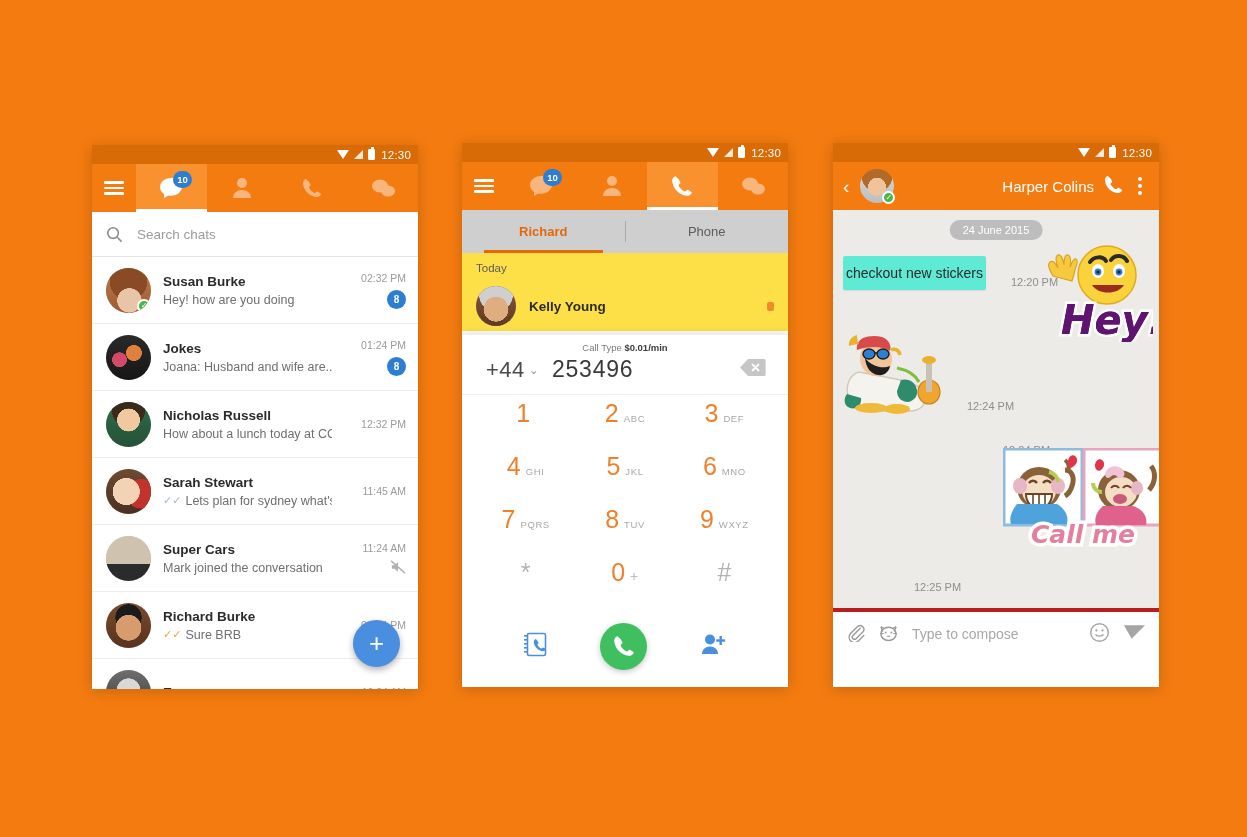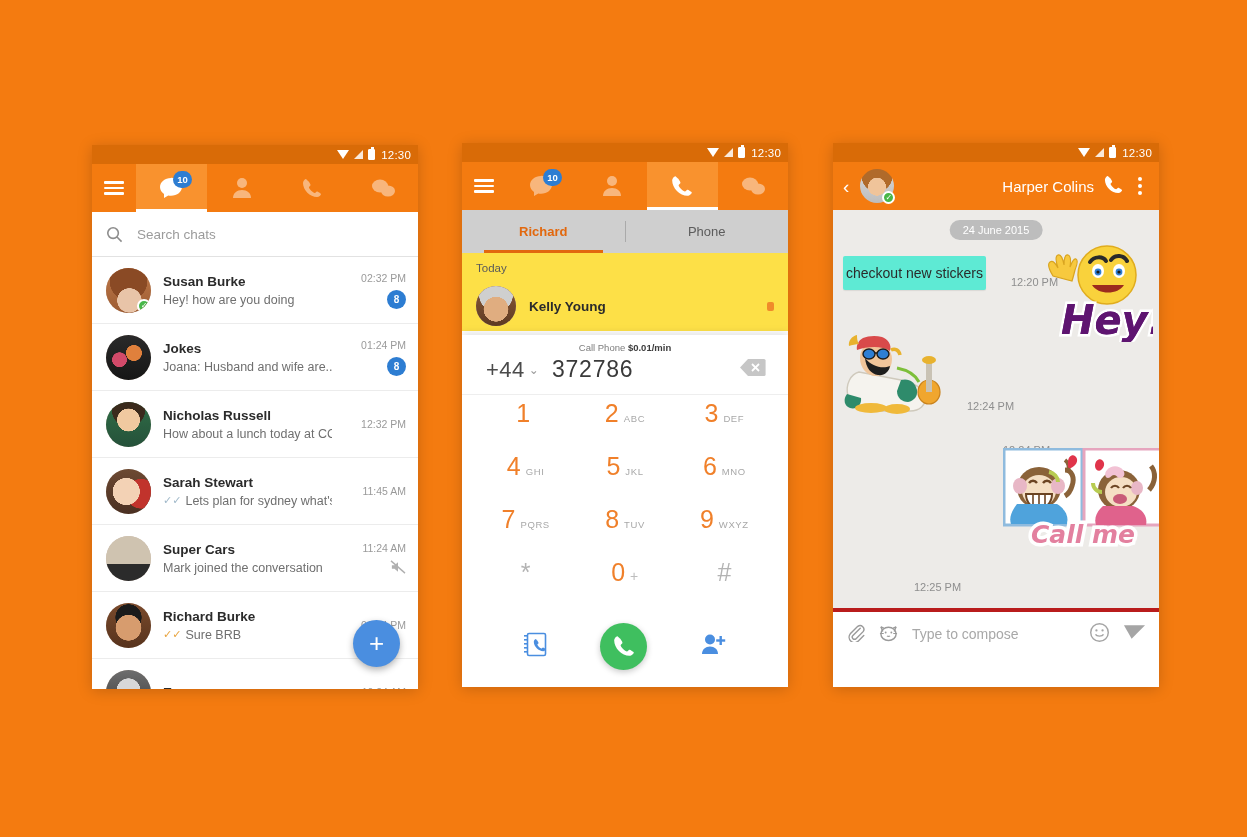--- a/index.html
+++ b/index.html
@@ -436,26 +436,26 @@
              radial-gradient(circle at 50% 22%, #cfcfcf 0 45%, transparent 46%),
              linear-gradient(#8a5a38,#5e3a22)"></div>
         </div>
         <div class="cl-name">Kelly Young</div>
         <div class="cl-dot"></div>
       </div>
     </div>
 
     <div class="dialpanel">
       <div class="callrate">
-        <span>Call Phone </span><b>$0.01/min</b>
+        <span>Call Type </span><b>$0.01/min</b>
       </div>
       <div class="numrow">
         <span class="cc">+44</span>
         <span class="cc-caret">⌄</span>
-        <span class="num">372786</span>
+        <span class="num">253496</span>
         <span class="bksp">
           <svg width="26" height="19" viewBox="0 0 26 19">
               <path d="M8 1h16a1.6 1.6 0 0 1 1.6 1.6v13.8A1.6 1.6 0 0 1 24 18H8L0 9.5z" fill="#c6c6c6"></path>
               <line x1="12" y1="6" x2="19" y2="13" stroke="#fff" stroke-width="1.8"></line>
               <line x1="19" y1="6" x2="12" y2="13" stroke="#fff" stroke-width="1.8"></line>
             </svg>
         </span>
       </div>
 
       <div class="keys">

